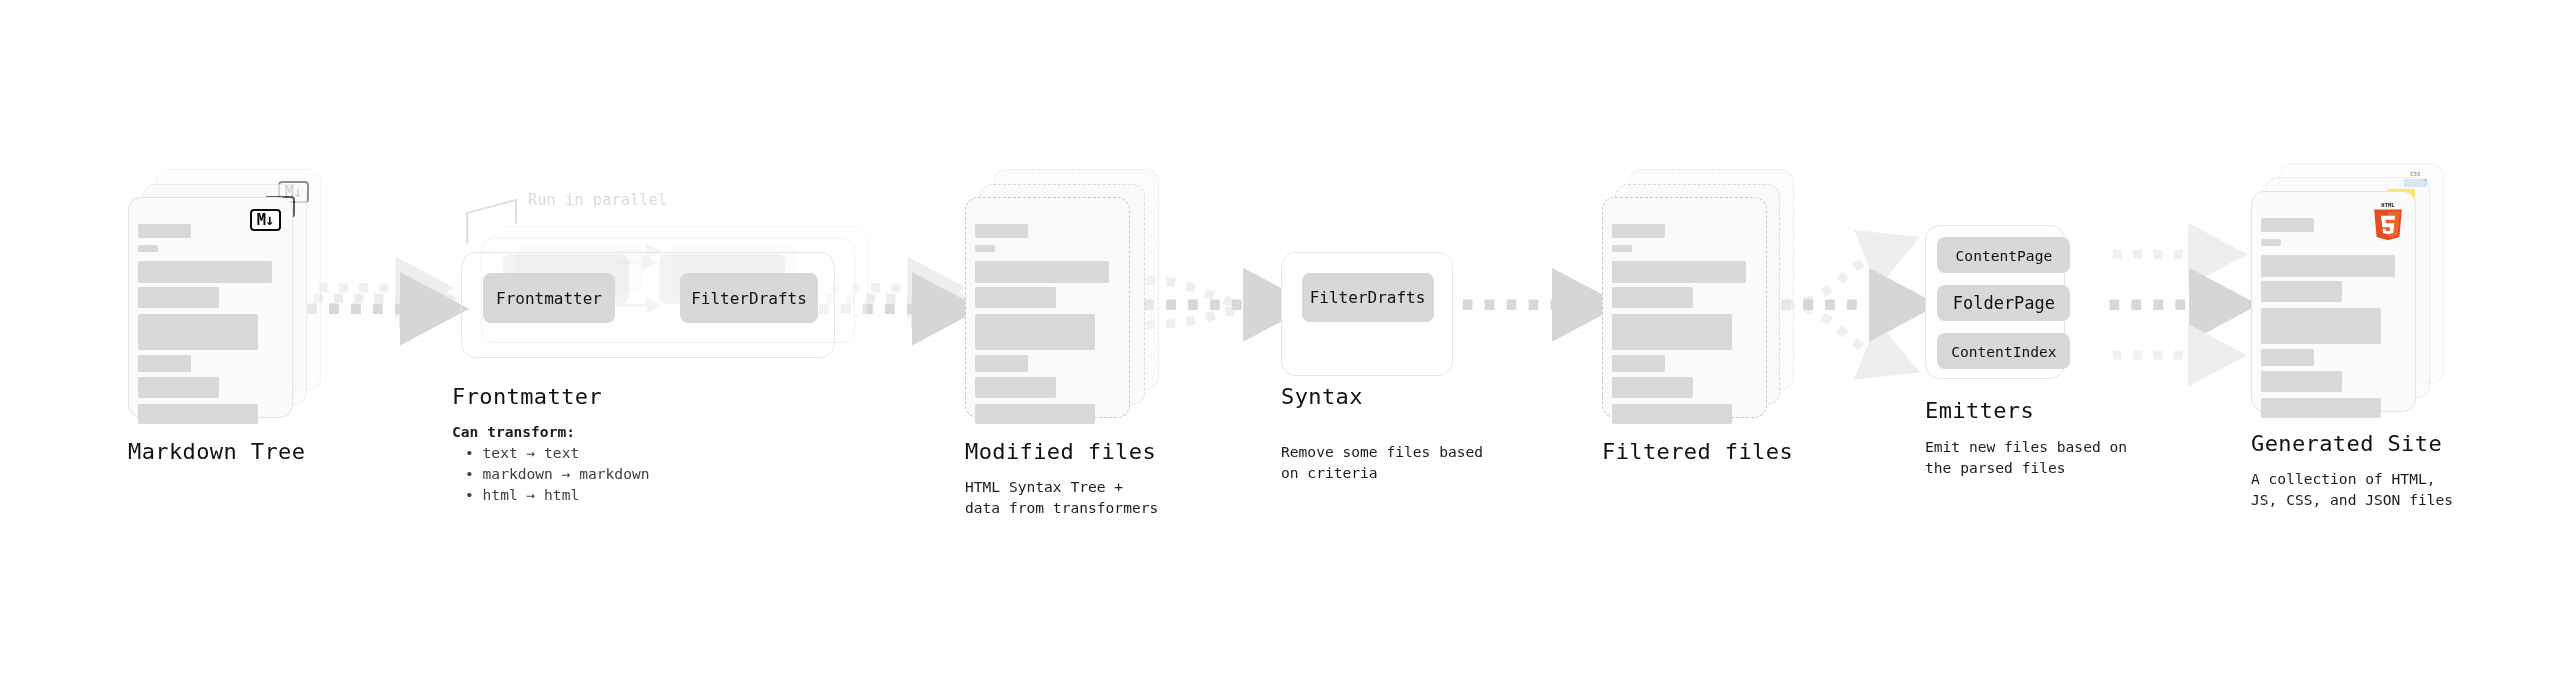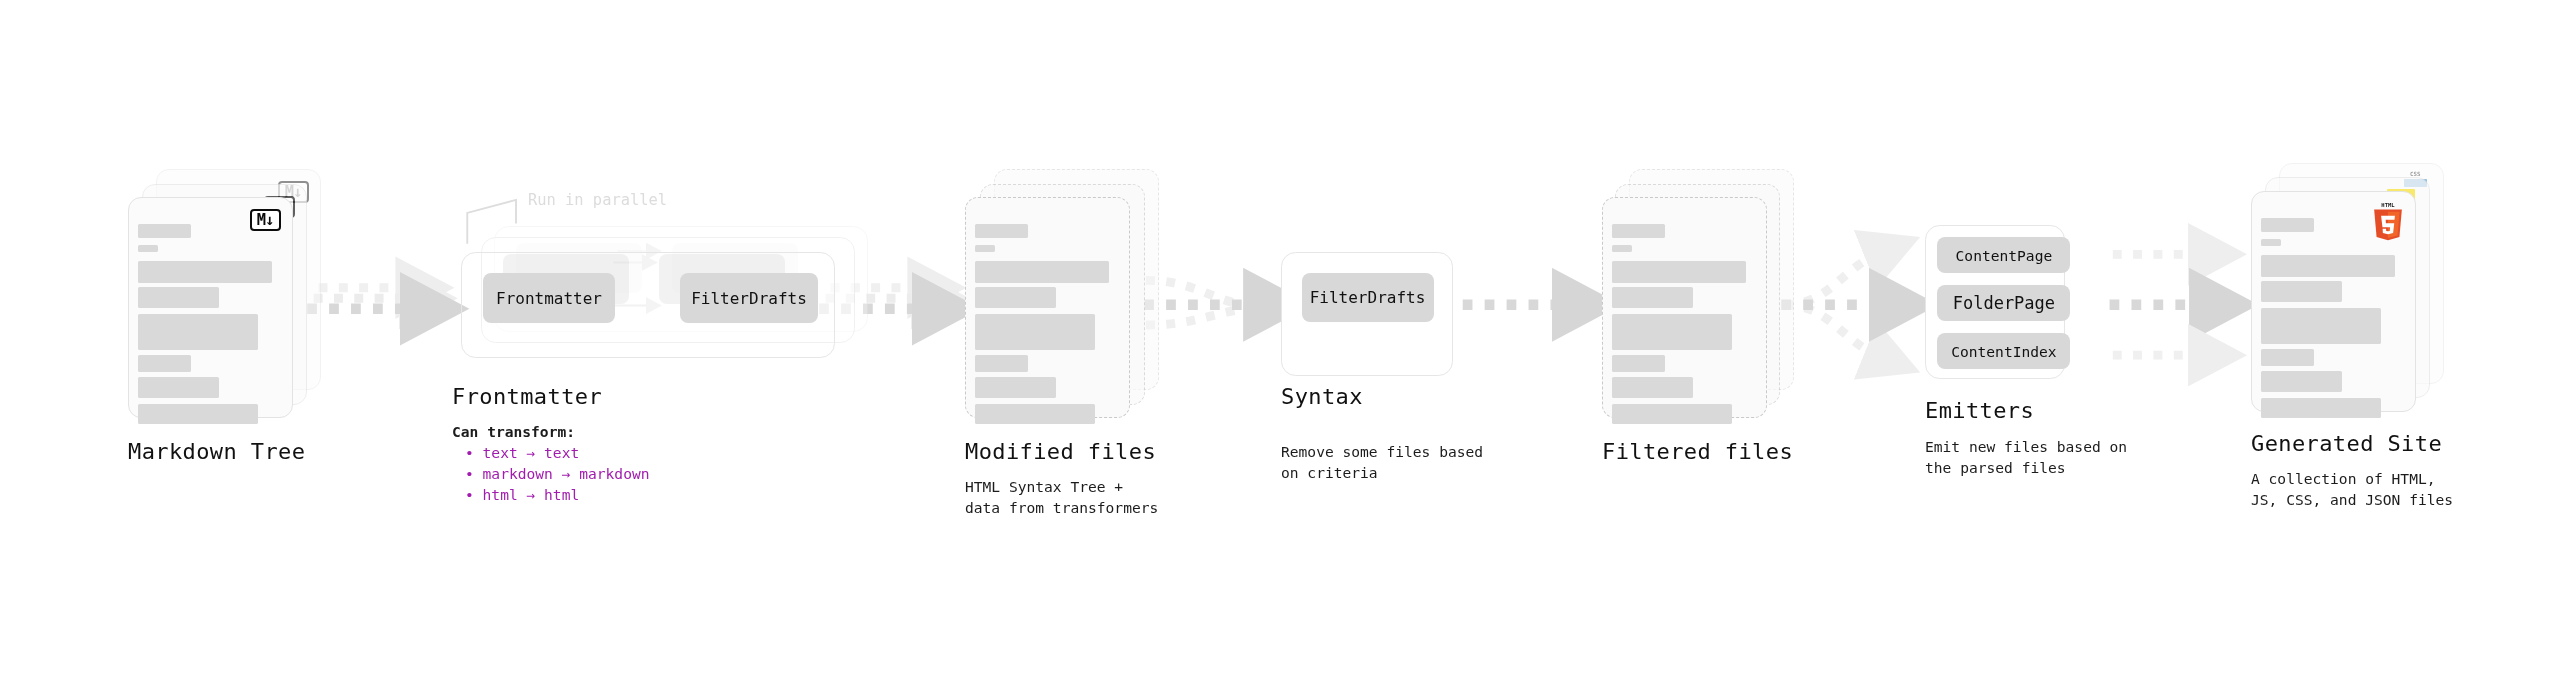--- a/index.html
+++ b/index.html
@@ -39,21 +39,21 @@
     position:absolute;
     font-size:14.6px;
     line-height:21px;
     color:#1c1c1c;
     white-space:pre;
   }
   .sublist{
     position:absolute;
     font-size:14.6px;
     line-height:21px;
-    color:#a21caf;
+    color:#404040;
     white-space:pre;
   }
 
   
   .pbox{
     position:absolute;
     border:1.6px solid #e6e6e6;
     border-radius:14.6px;
     background:#ffffff;
     box-sizing:border-box;

